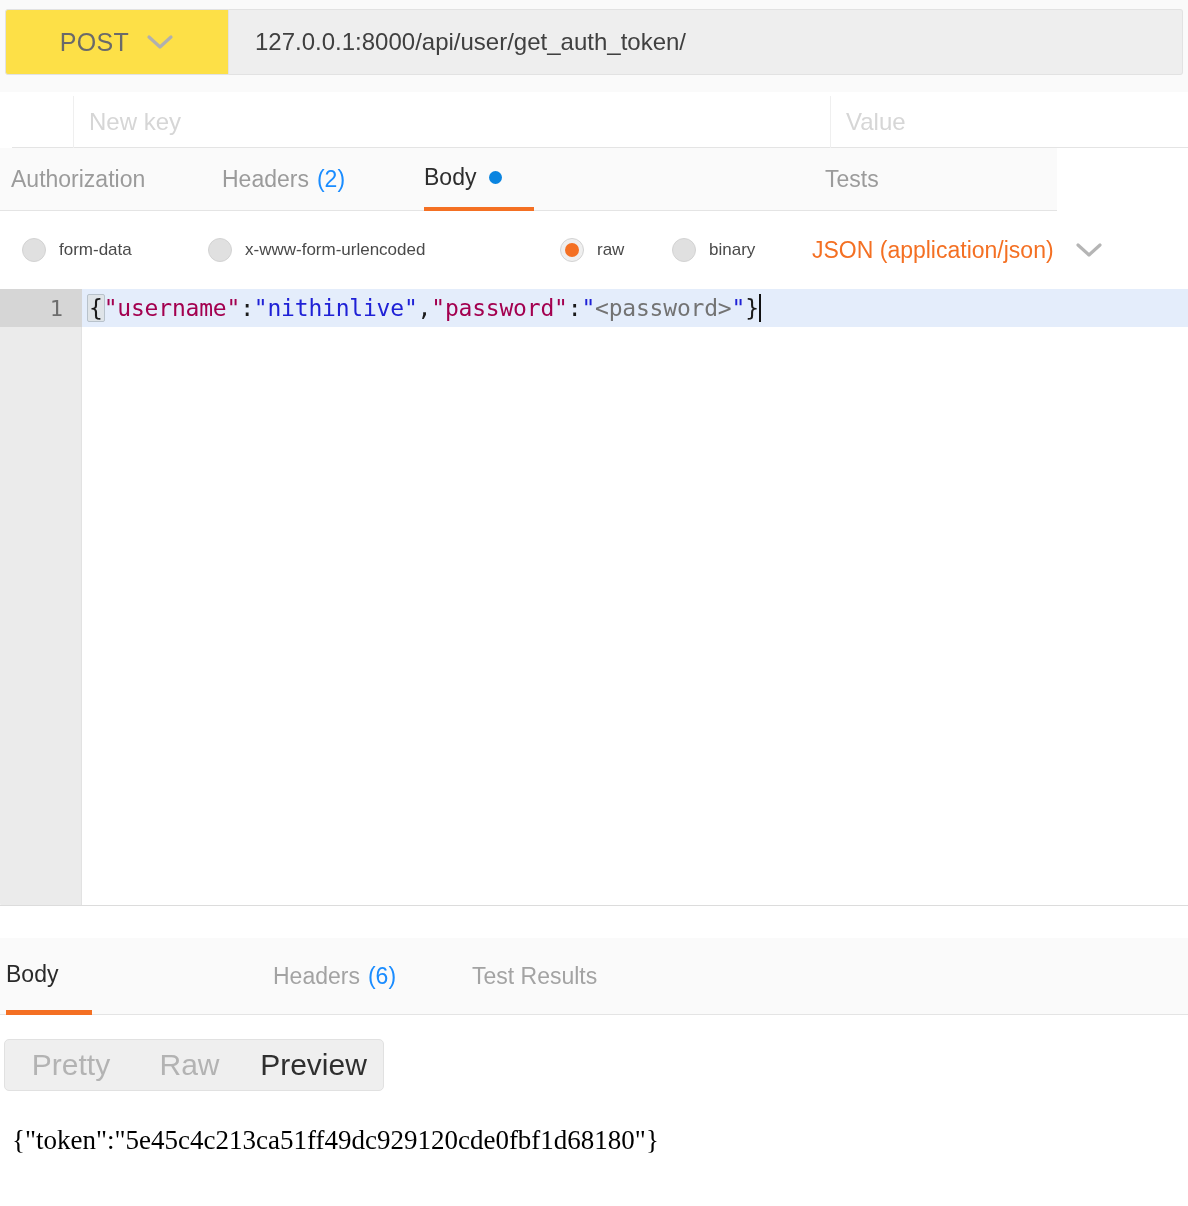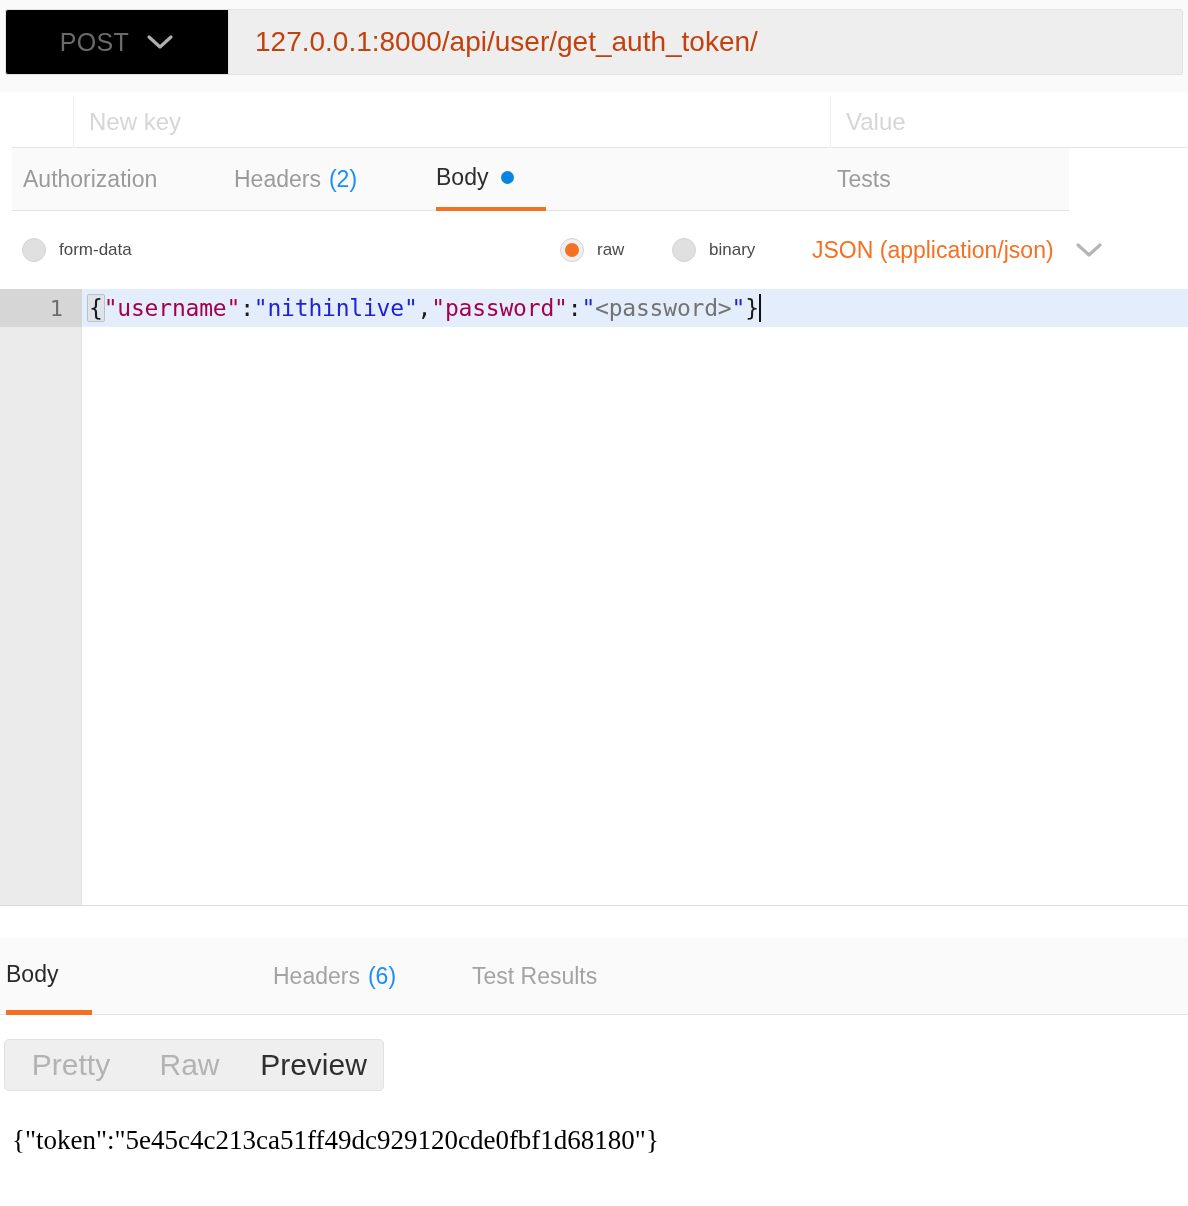--- a/index.html
+++ b/index.html
@@ -23,21 +23,21 @@
     width: 1188px;
     height: 92px;
     background: #fafafa;
     box-sizing: border-box;
   }
   .method-box {
     position: absolute;
     left: 5px; top: 9px;
     width: 224px;
     height: 66px;
-    background: #000000;
+    background: #fde047;
     border: 1px solid #e2e2e2;
     border-radius: 3px 0 0 3px;
     box-sizing: border-box;
     display: flex;
     align-items: center;
     justify-content: center;
   }
   .method-label {
     font-size: 25px;
     color: #6a6a6a;
@@ -55,22 +55,22 @@
     height: 66px;
     background: #eeeeee;
     border: 1px solid #e2e2e2;
     border-left: none;
     border-radius: 0 3px 3px 0;
     box-sizing: border-box;
     display: flex;
     align-items: center;
   }
   .url-text {
-    font-size: 28px;
-    color: #c2410c;
+    font-size: 24px;
+    color: #404040;
     padding-left: 26px;
     white-space: nowrap;
     overflow: hidden;
   }
 
   
   .kv-row {
     position: absolute;
     left: 12px; top: 96px;
     width: 1188px;
@@ -108,21 +108,21 @@
   }
   .kv-placeholder {
     font-size: 24px;
     color: #d6d6d6;
     padding-left: 15px;
   }
 
   
   .req-tabs {
     position: absolute;
-    left: 12px; top: 148px;
+    left: 0; top: 148px;
     width: 1057px;
     height: 63px;
     background: #fafafa;
     border-bottom: 1px solid #e4e4e4;
     box-sizing: border-box;
     text-align: right;
   }
   .req-tab {
     position: absolute;
     top: 0;
@@ -406,20 +406,24 @@
     <span class="ctype-chevron">
       <svg width="30" height="20" viewBox="0 0 30 20">
           <path d="M4 5 L15 15 L26 5" fill="none" stroke="#b5b5b5" stroke-width="3.2" stroke-linecap="round" stroke-linejoin="round"></path>
         </svg>
     </span>
   </div>
 <div class="radio-item" style="left: 22px;">
       <span class="radio-dot"></span>
       <span class="radio-label">form-data</span>
     </div>
+    <div class="radio-item" style="left: 208px;">
+      <span class="radio-dot"></span>
+      <span class="radio-label">x-www-form-urlencoded</span>
+    </div>
     <div class="radio-item" style="left: 560px;">
       <span class="radio-dot checked"></span>
       <span class="radio-label">raw</span>
     </div>
     <div class="radio-item" style="left: 672px;">
       <span class="radio-dot"></span>
       <span class="radio-label">binary</span>
     </div>
   </div>
 

